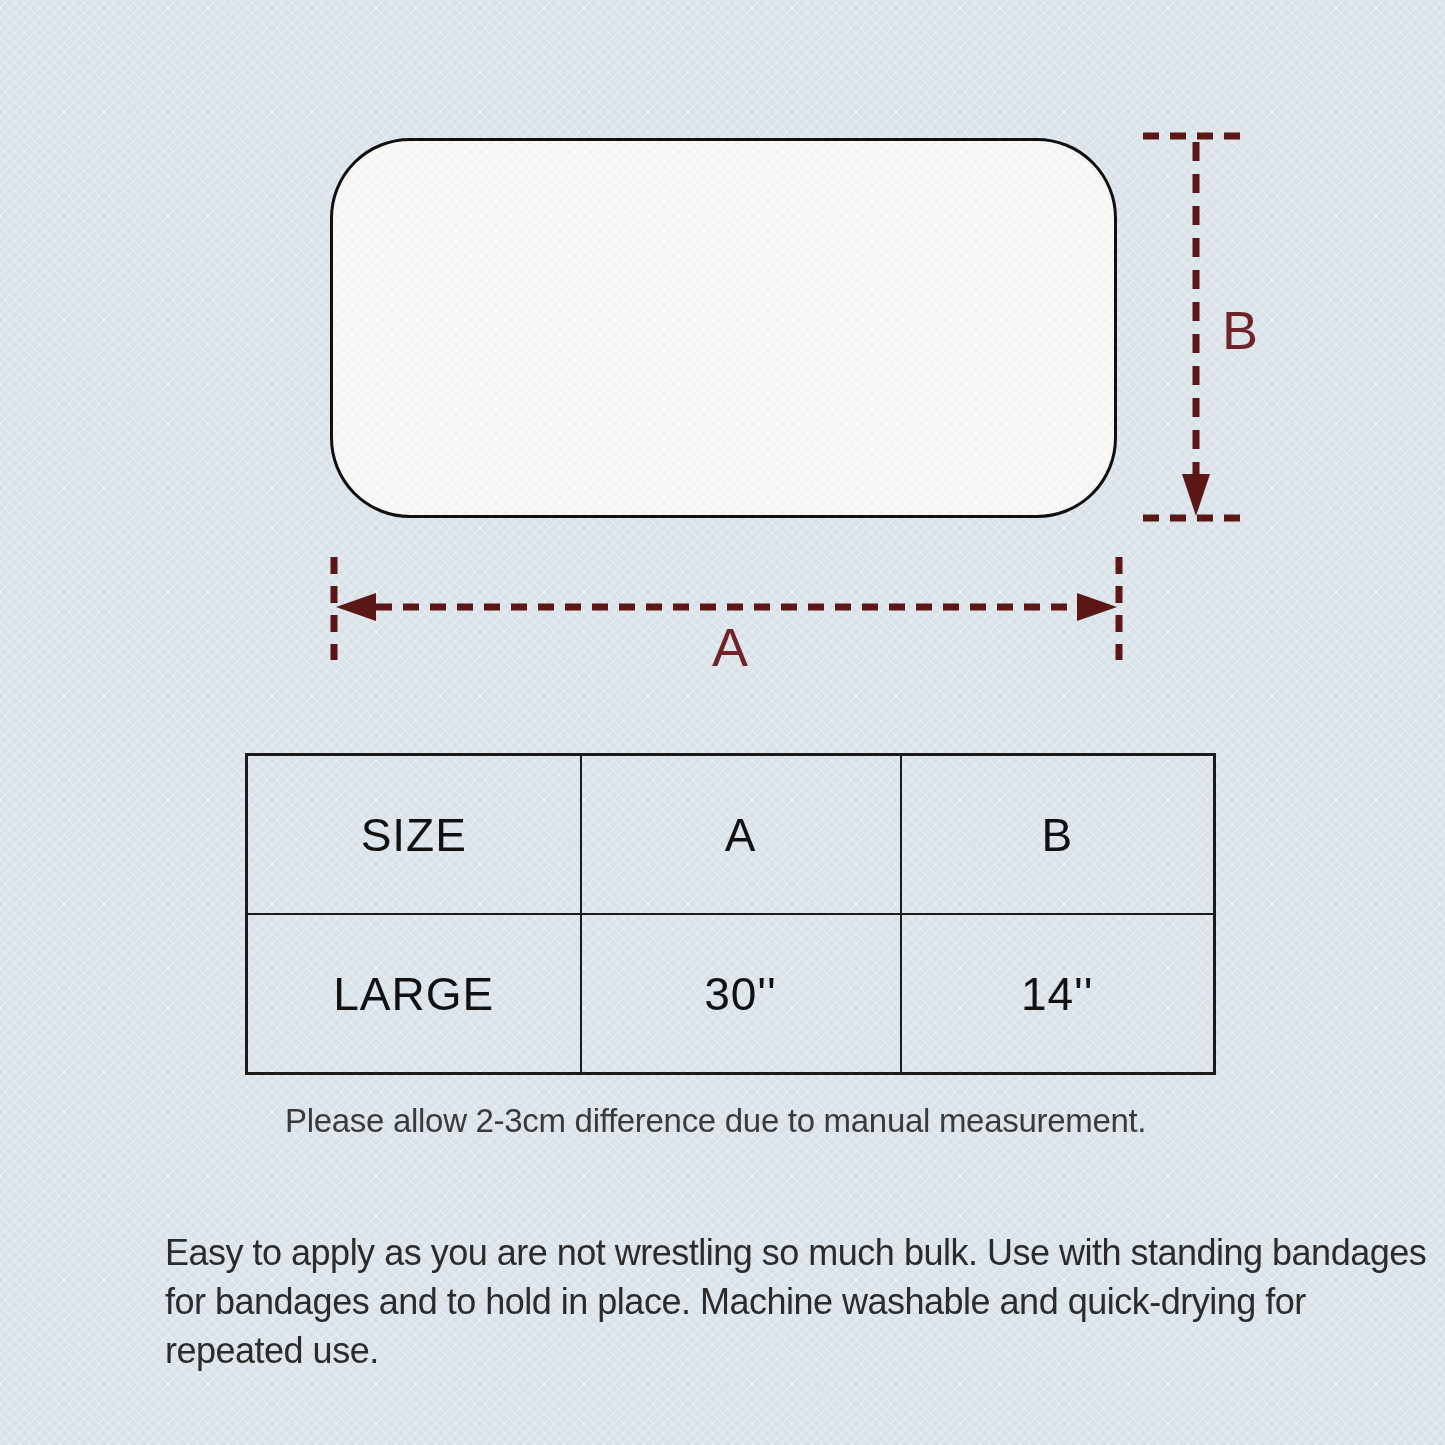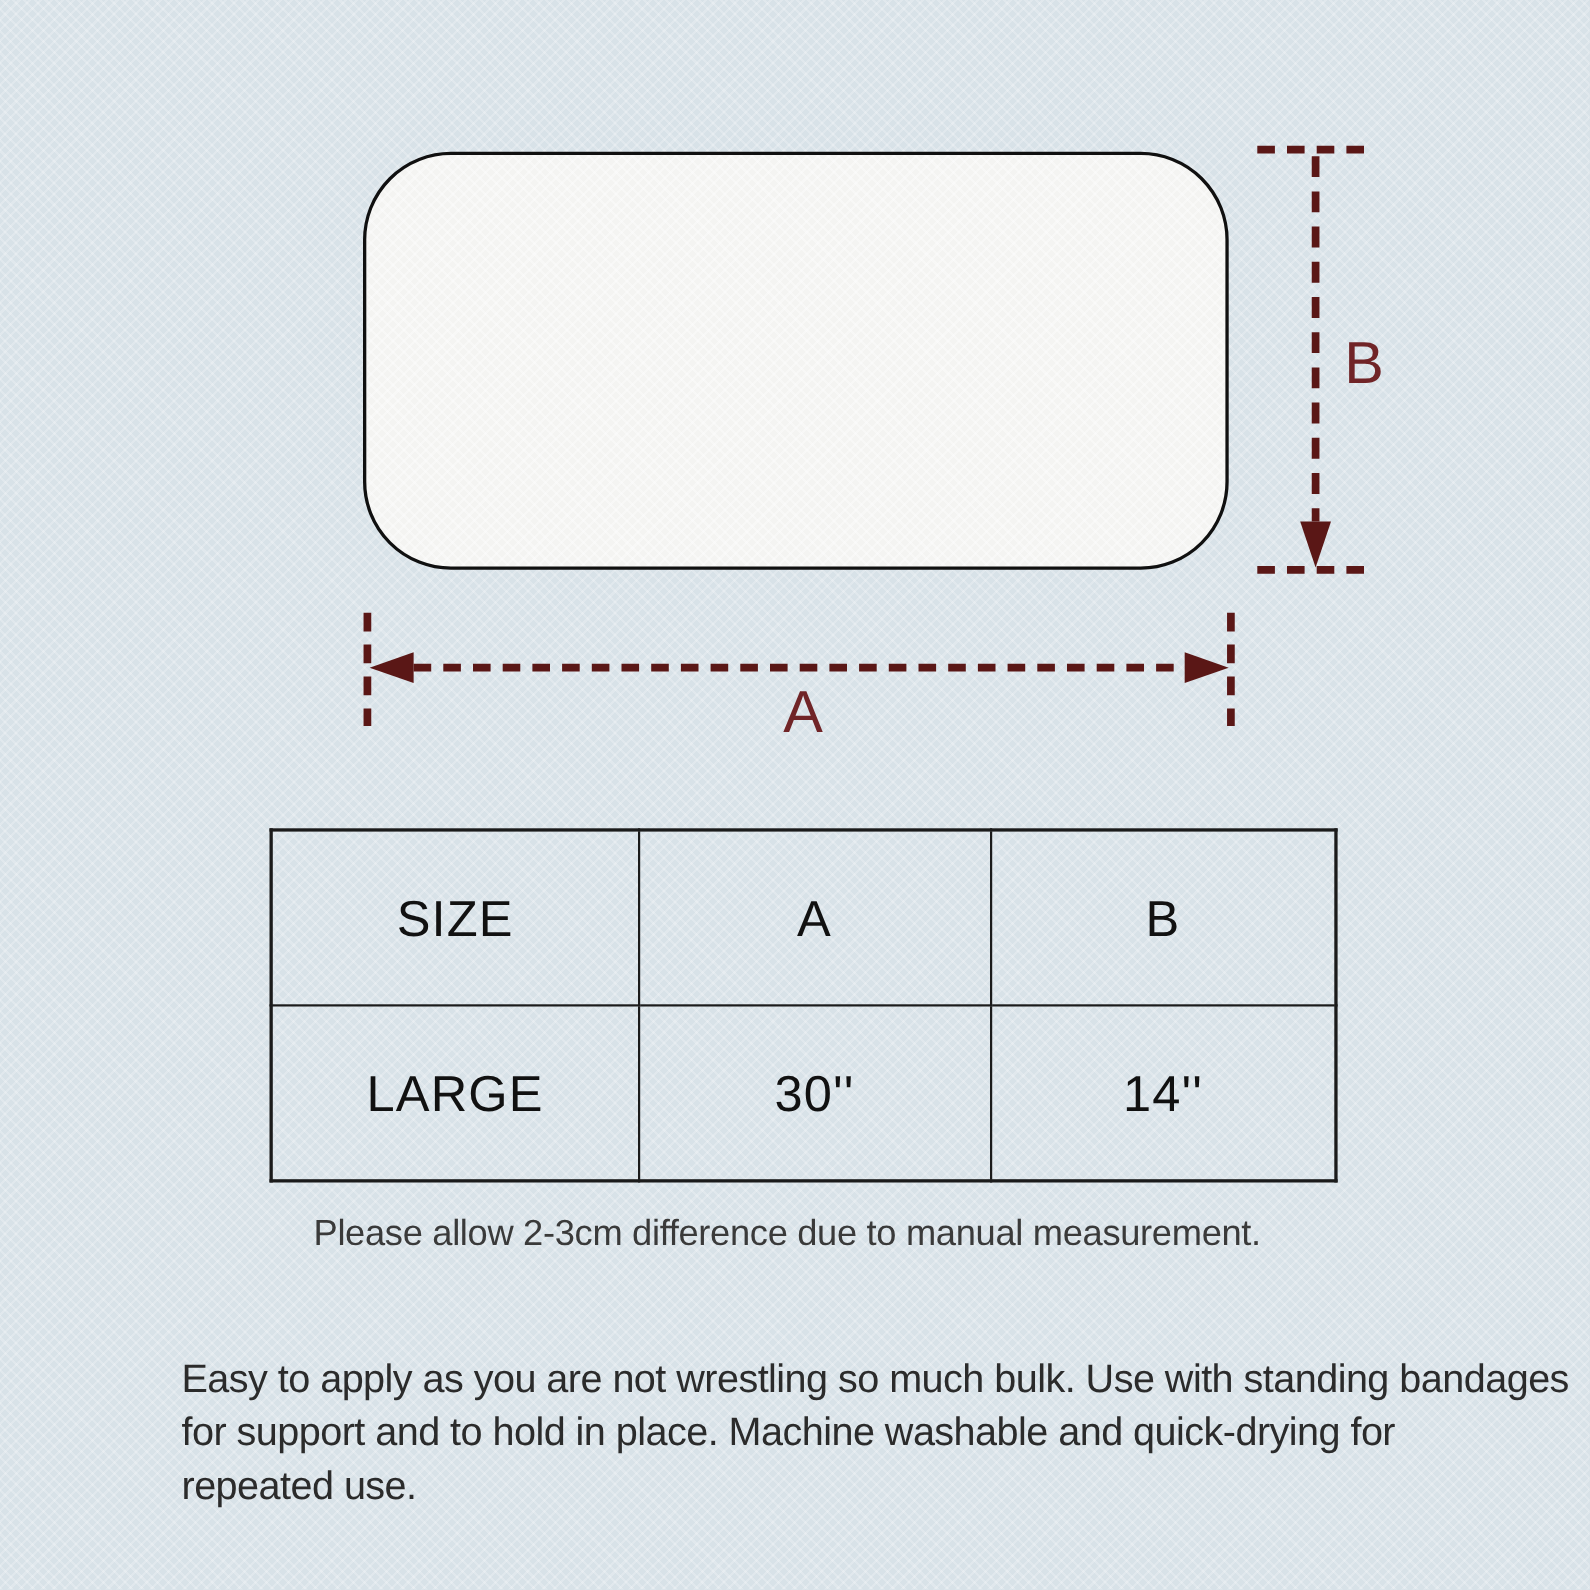--- a/index.html
+++ b/index.html
@@ -127,15 +127,15 @@
       <td>14''</td>
     </tr>
   </tbody>
     </table>
 </div>
 
 <div class="abs note-line">Please allow 2-3cm difference due to manual measurement.</div>
 
 <div class="abs desc">
   <div>Easy to apply as you are not wrestling so much bulk. Use with standing bandages</div>
-  <div>for support and to hold in place. Machine washable and quick-drying for</div>
+  <div>for bandages and to hold in place. Machine washable and quick-drying for</div>
   <div>repeated use.</div>
 </div>
 
 </body></html>

